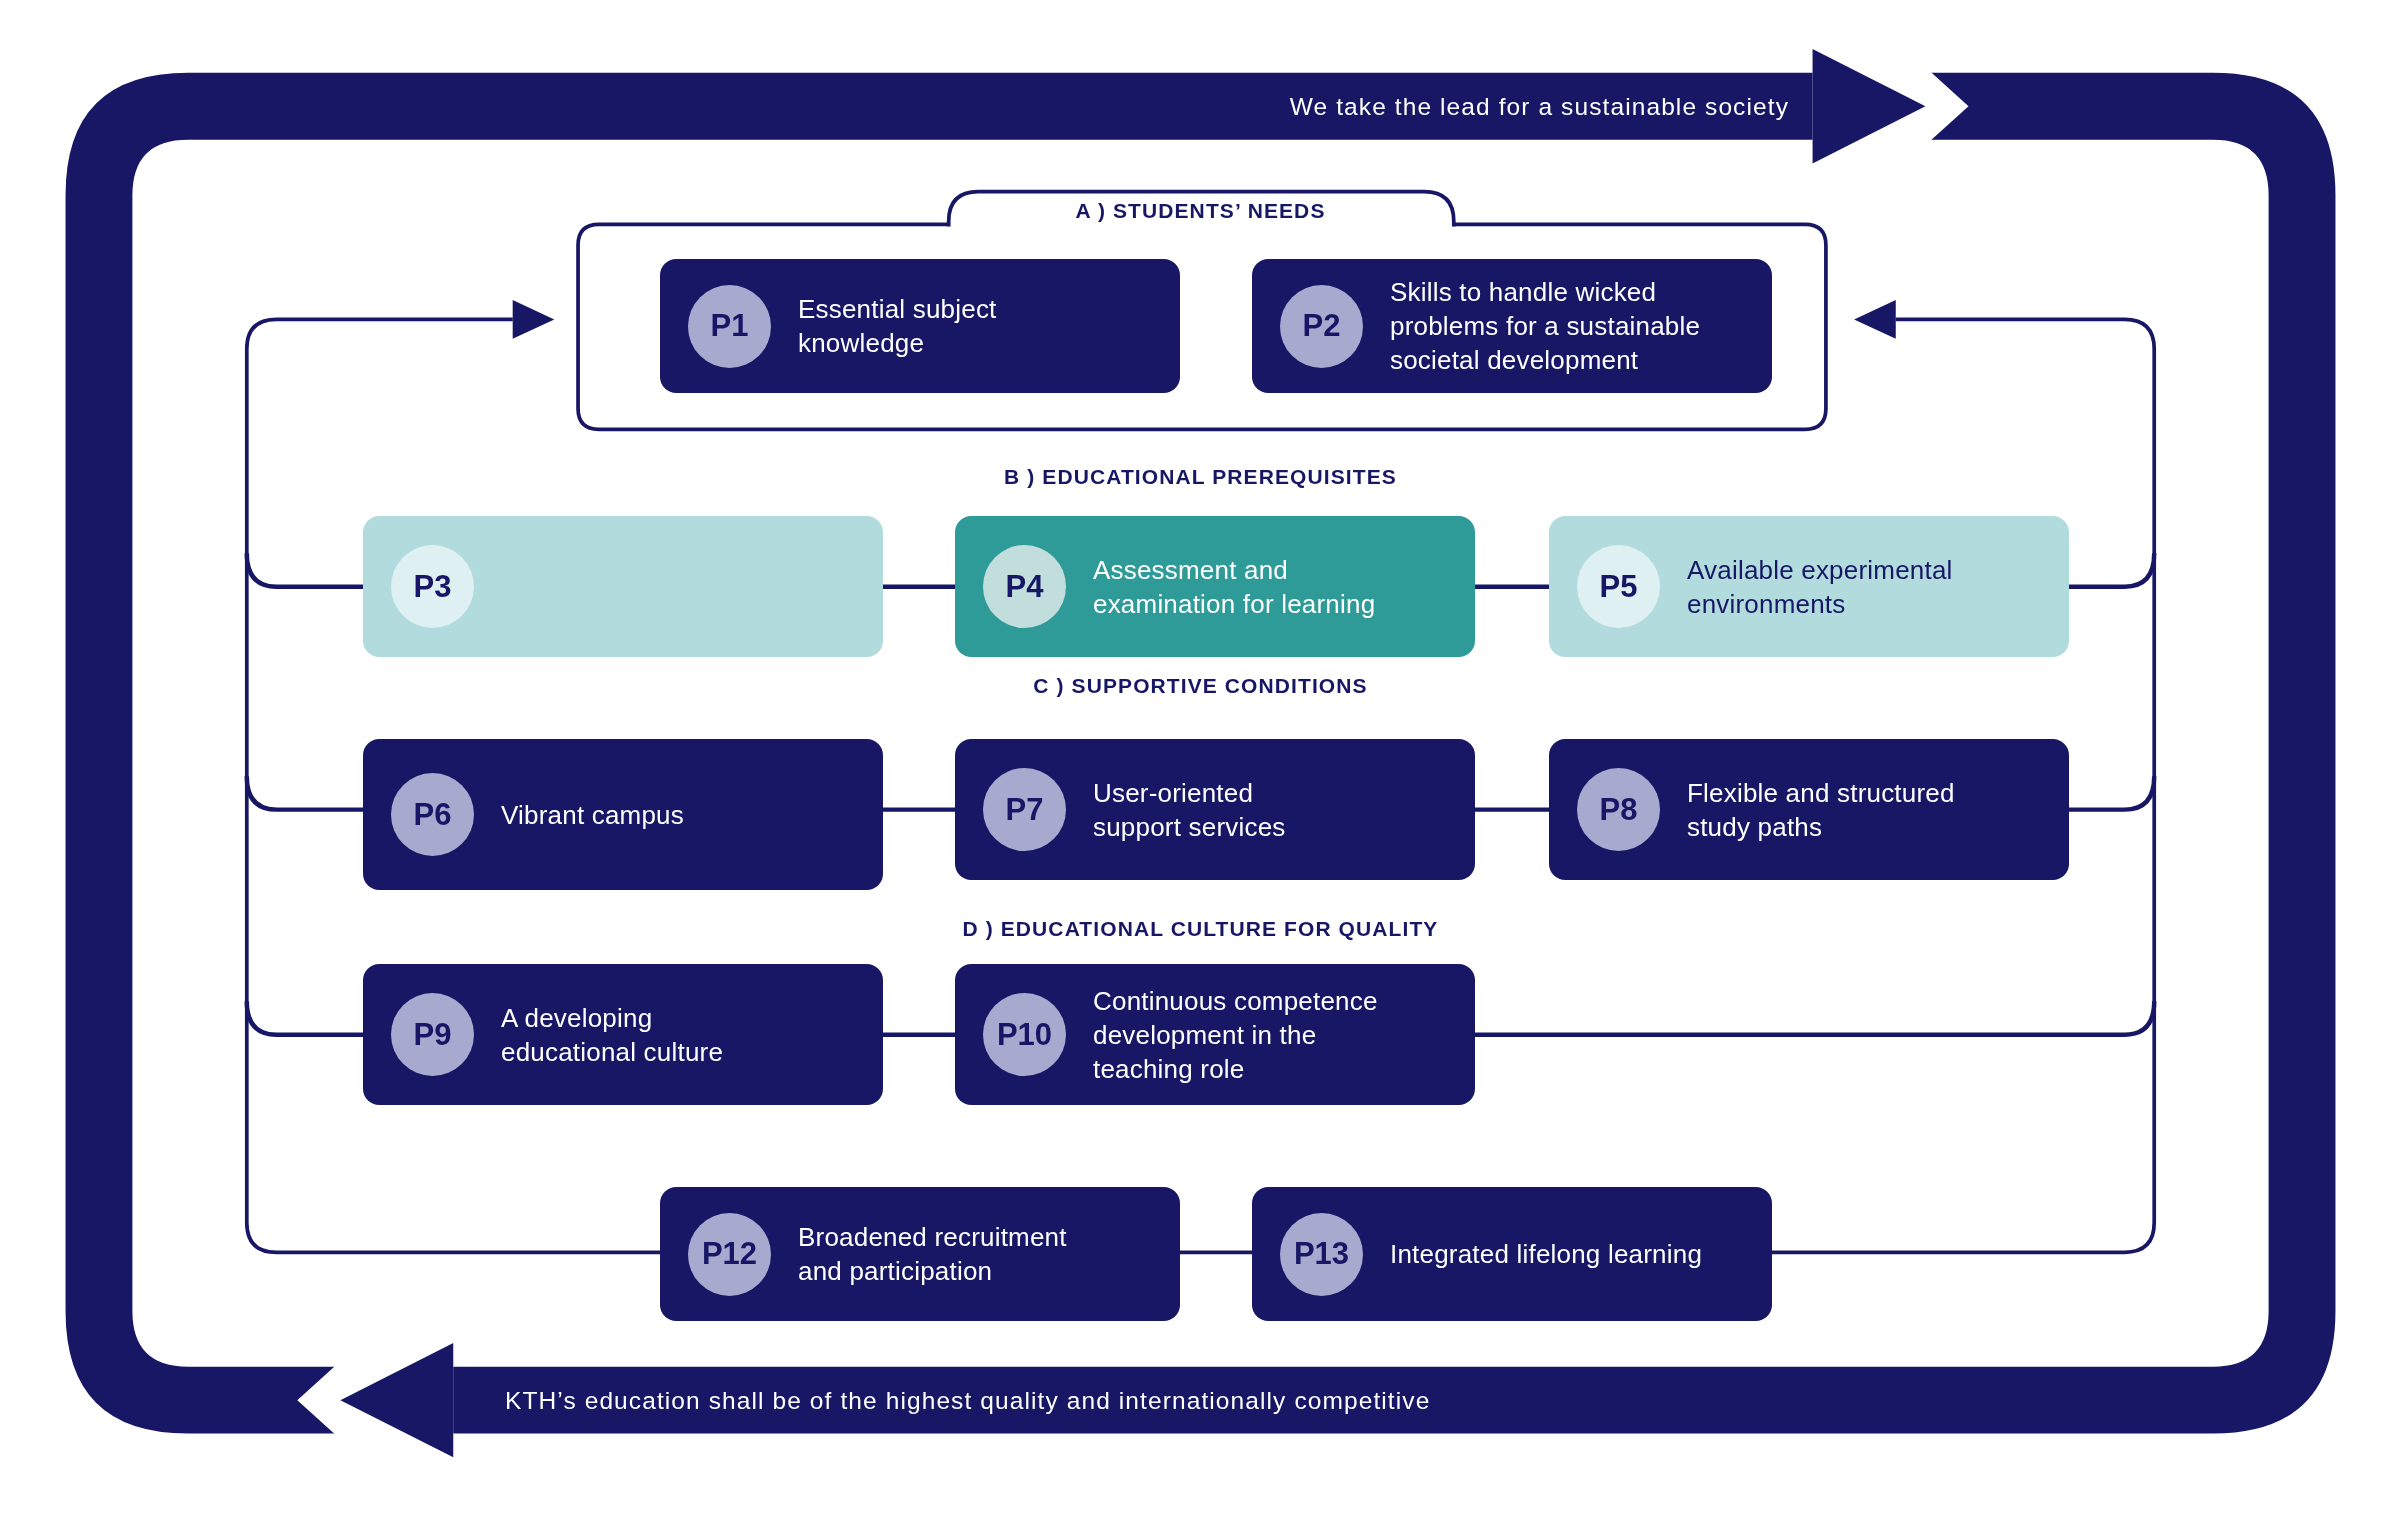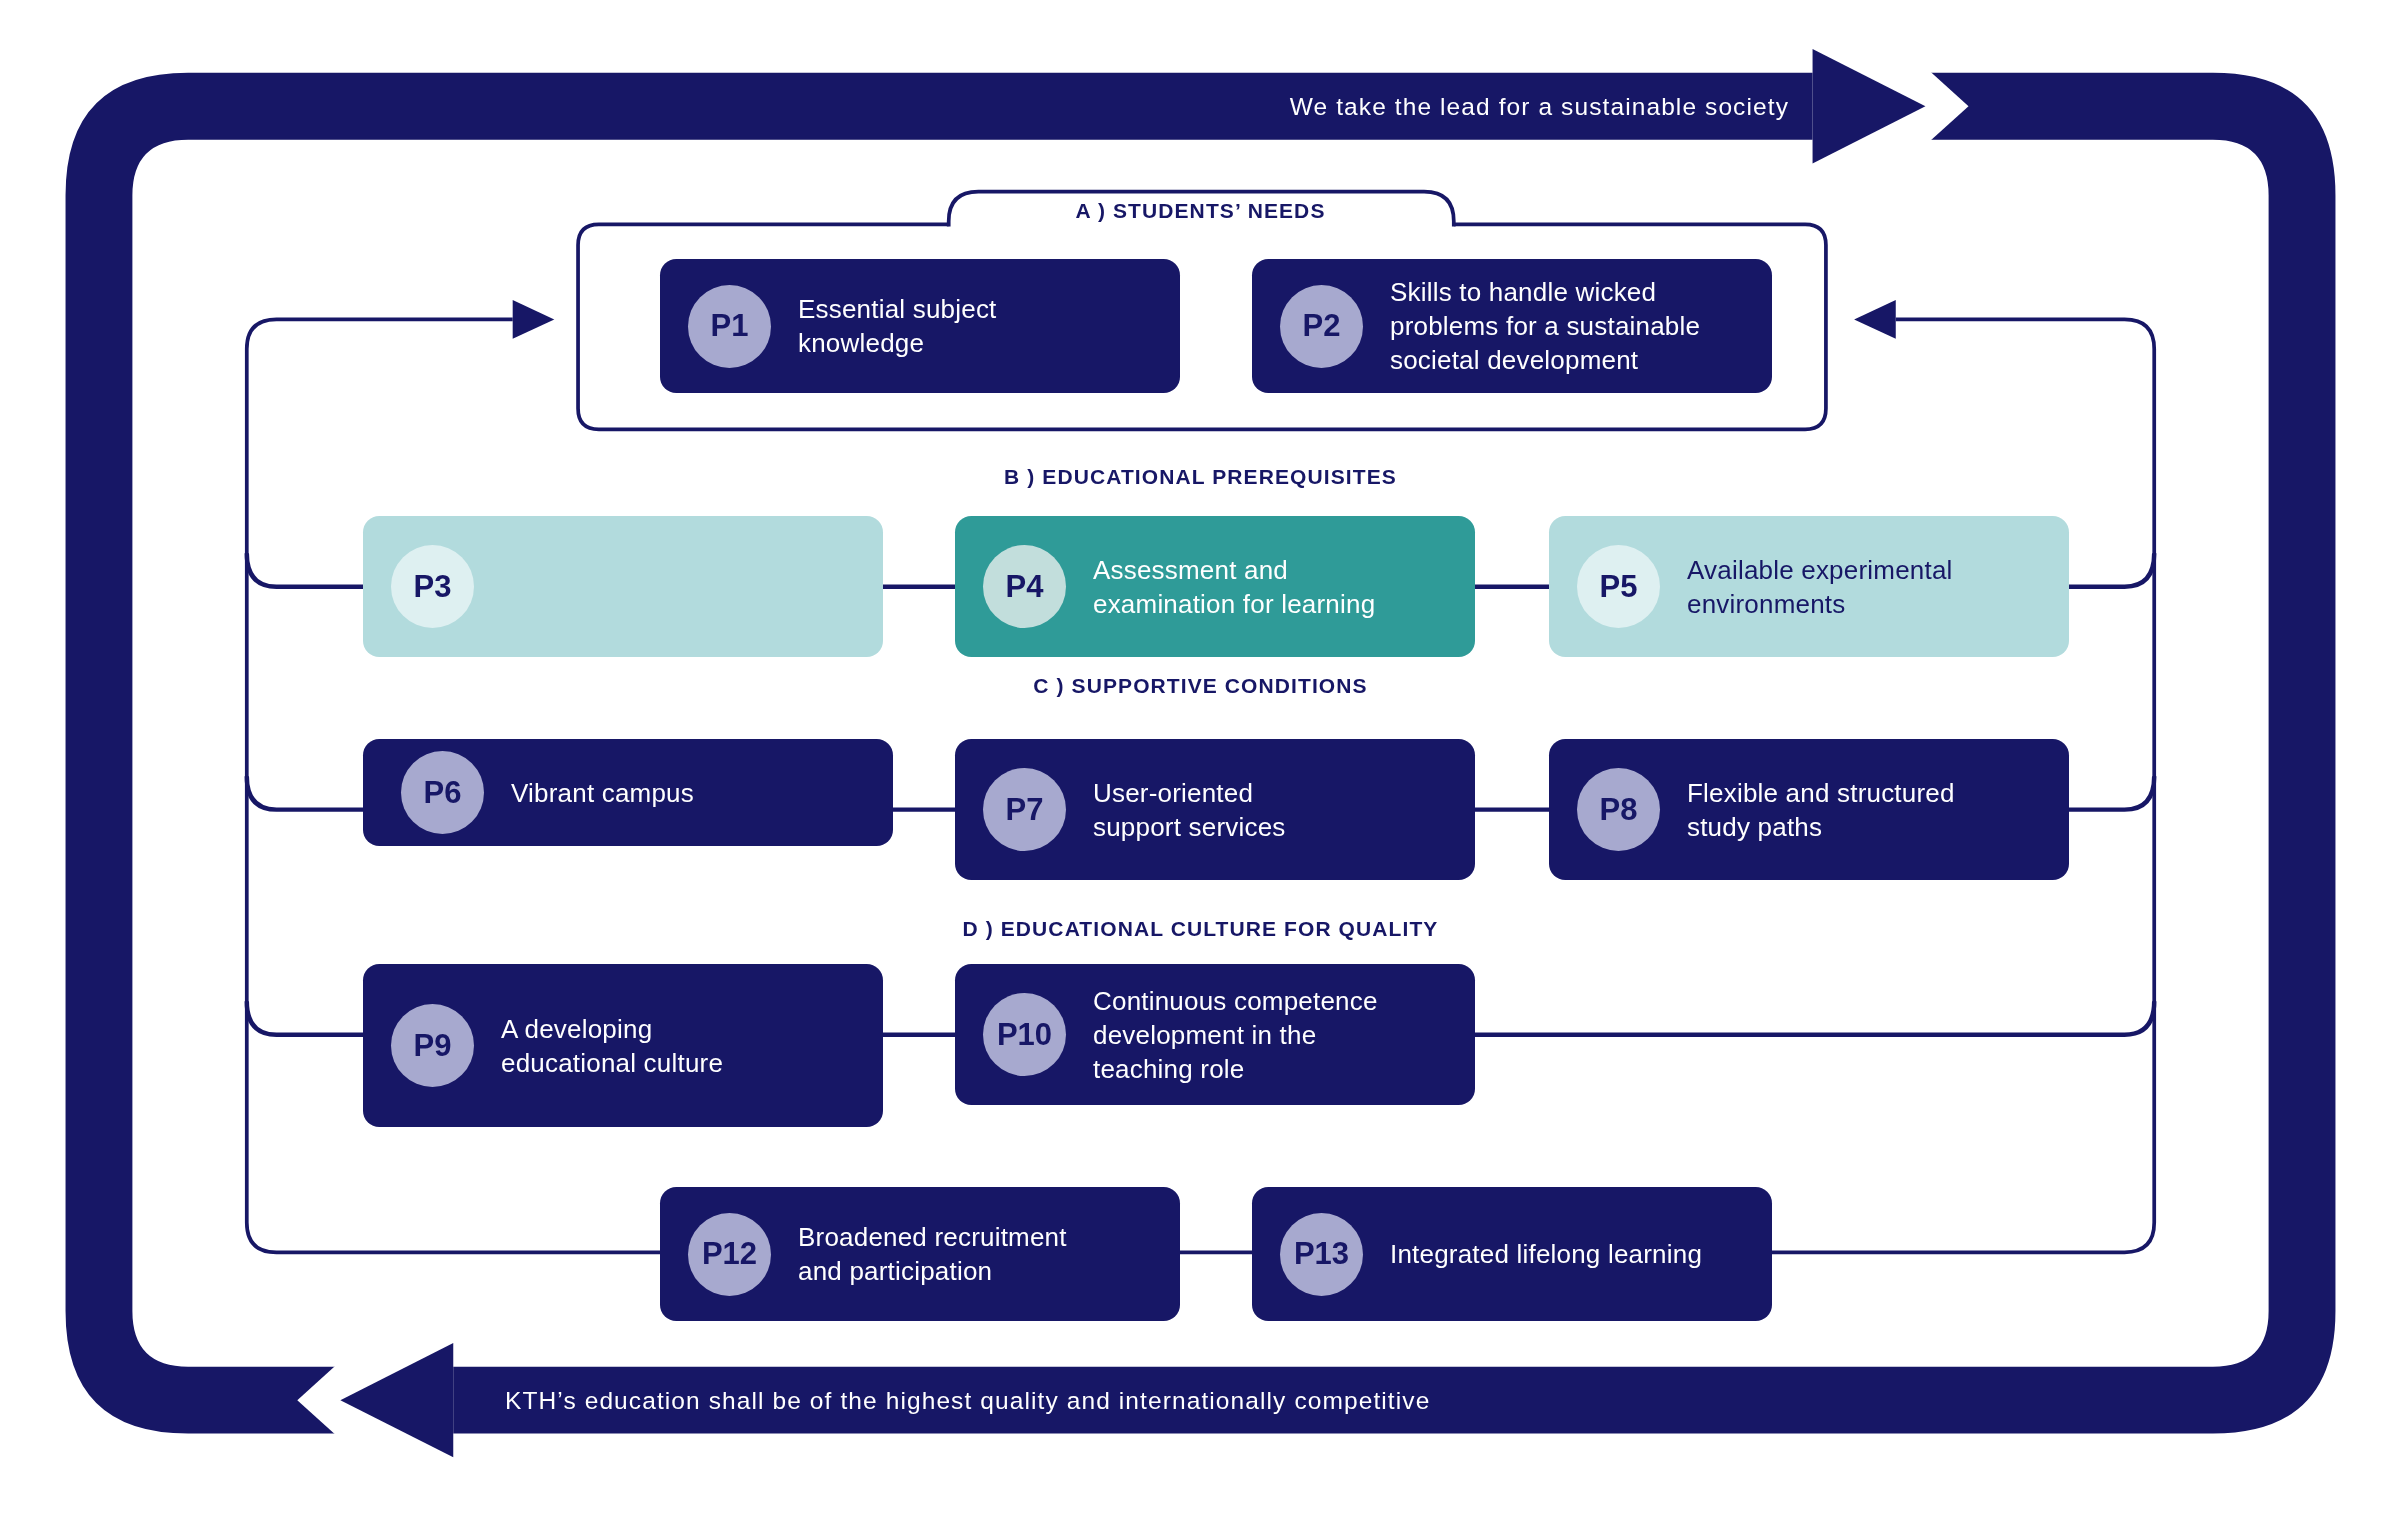--- a/index.html
+++ b/index.html
@@ -108,36 +108,36 @@
     <div class="circle">P4</div>
     <div class="btext">Assessment and
 examination for learning</div>
   </div>
   <div class="box light" style="left:1549px;top:516px;width:520px;height:141px;">
     <div class="circle">P5</div>
     <div class="btext">Available experimental
 environments</div>
   </div>
 
-  <div class="box" style="left:363px;top:739px;width:520px;height:107px;padding-left:10px;">
+  <div class="box" style="left:363px;top:739px;width:520px;height:151px;">
     <div class="circle">P6</div>
     <div class="btext">Vibrant campus</div>
   </div>
   <div class="box" style="left:955px;top:739px;width:520px;height:141px;">
     <div class="circle">P7</div>
     <div class="btext">User-oriented
 support services</div>
   </div>
   <div class="box" style="left:1549px;top:739px;width:520px;height:141px;">
     <div class="circle">P8</div>
     <div class="btext">Flexible and structured
 study paths</div>
   </div>
 
-  <div class="box" style="left:363px;top:964px;width:520px;height:163px;">
+  <div class="box" style="left:363px;top:964px;width:520px;height:141px;">
     <div class="circle">P9</div>
     <div class="btext">A developing
 educational culture</div>
   </div>
   <div class="box" style="left:955px;top:964px;width:520px;height:141px;">
     <div class="circle">P10</div>
     <div class="btext">Continuous competence
 development in the
 teaching role</div>
   </div>

